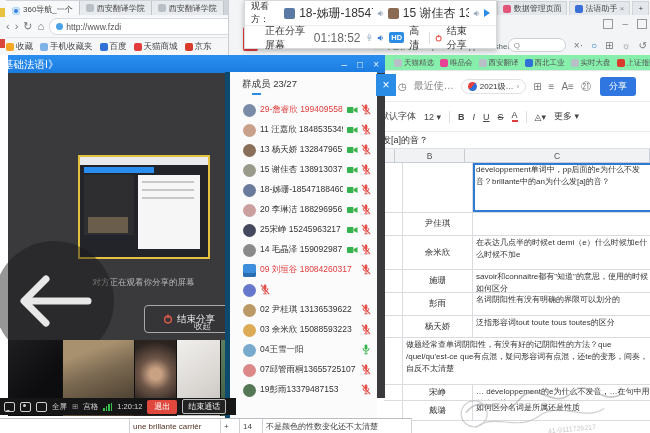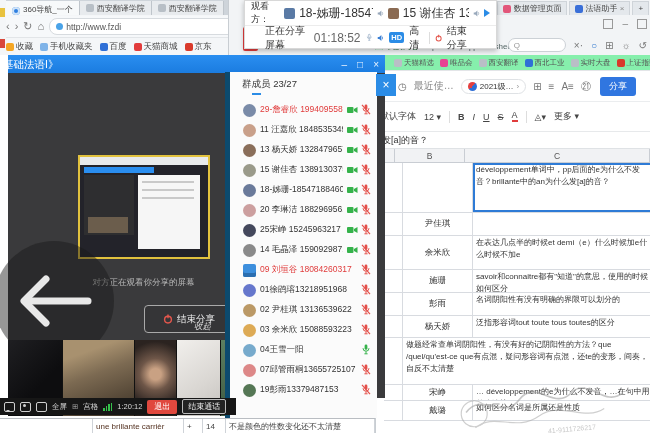--- a/index.html
+++ b/index.html
@@ -88,38 +88,38 @@
   .cB{width:69px;border-right:1px solid #d8dbe0;flex:0 0 auto;display:flex;align-items:center;justify-content:center;
       font-size:8.5px;color:#333;flex-direction:column;}
   .cB .sub{width:100%;flex:1;display:flex;align-items:center;justify-content:center;}
   .cB .sub + .sub{border-top:1px solid #d8dbe0;}
   .cC{flex:1;font-size:8px;color:#333;padding:1px 3px;line-height:1.5;overflow:hidden;}
   .cC.sel{outline:2px solid #2e7bd6;outline-offset:-2px;}
   .redtxt{color:#e03c3c;}
   #wmark{position:absolute;left:78px;top:322px;width:195px;height:62px;opacity:.55;transform:rotate(-5deg);pointer-events:none;}
 
   
-  #strip{left:0;top:418px;width:375px;height:15px;background:#fff;border-top:1px solid #b9bdc2;z-index:3;display:flex;align-items:stretch;}
+  #strip{left:0;top:418px;width:375px;height:15px;background:#fff;border-top:1px solid #b9bdc2;z-index:3;display:flex;align-items:stretch;padding-left:37px;}
   .stcell{border-right:1px solid #cfd3d8;font-size:8px;display:flex;align-items:center;padding:0 3px;white-space:nowrap;overflow:hidden;}
 
   
   #call{left:8px;top:55px;width:377px;height:416px;z-index:4;}
   #call-title{position:absolute;left:0;top:0;width:100%;height:18px;background:linear-gradient(#2a8ef0,#1b7ce0);
               color:#fff;font-size:10.5px;line-height:18px;overflow:hidden;}
   #call-title .t{margin-left:-5px;display:inline-block;white-space:nowrap;}
   #call-ctl{position:absolute;right:6px;top:0;height:18px;display:flex;gap:10px;color:#eaf3ff;font-size:10px;align-items:center;}
   #stage{position:absolute;left:0;top:18px;width:100%;height:325px;background:#3a3a3c;}
   #thumb{position:absolute;left:70px;top:82px;width:128px;height:100px;background:#23232a;border:2px solid #e2c23e;}
   #thumb .mini{position:absolute;background:#f2f2f2;}
   #hint{position:absolute;left:38px;top:204px;width:195px;text-align:center;color:#b9b9b9;font-size:8.5px;}
   #backarrow{position:absolute;left:-14px;top:168px;width:120px;height:120px;border-radius:50%;background:rgba(25,25,25,.45);}
   #backarrow svg{position:absolute;left:22px;top:34px;}
   #endshare{position:absolute;left:136px;top:232px;width:88px;height:26px;border:1px solid #a9a9a9;border-radius:4px;
             color:#f0f0f0;font-size:9.5px;display:flex;align-items:center;justify-content:center;gap:4px;background:rgba(40,40,40,.25);}
-  #collapse{position:absolute;left:186px;top:248px;color:#ddd;font-size:8.5px;display:flex;align-items:center;gap:16px;font-style:italic;}
+  #collapse{position:absolute;left:186px;top:248px;color:#ddd;font-size:8.5px;display:flex;align-items:center;gap:16px;}
   #tiles{position:absolute;left:0;top:267px;width:226px;height:76px;display:flex;gap:1px;background:#111;}
   .tile{position:relative;height:100%;overflow:hidden;}
   .tile .lbl{position:absolute;left:2px;bottom:1px;color:#fff;font-size:7px;text-shadow:0 1px 2px #000;white-space:nowrap;}
   .t0{width:54px;background:linear-gradient(135deg,#1f1f22,#0d0d0f 60%);}
   .t1{width:71px;background:linear-gradient(160deg,#a8916f 20%,#7c6a52 45%,#584a39 75%,#3c3228);}
   .t2{width:41px;background:radial-gradient(circle at 50% 45%,#c9a183 12%,#6e5648 34%,#2b2320 70%),#241d1a;}
   .t3{width:43px;background:linear-gradient(145deg,#f1efec,#d9d6d2 60%,#c4c1bd);}
   .t4{width:11px;background:linear-gradient(#5d7f60,#3f5a42);}
   #call-toolbar{left:0;top:398px;width:236px;height:17px;background:#161616;z-index:7;display:flex;align-items:center;
                 gap:5px;padding:0 4px;box-sizing:border-box;color:#d8d8d8;font-size:7.5px;white-space:nowrap;}
@@ -592,21 +592,20 @@
             <span><svg width="10" height="11" viewBox="0 0 10 11">
                 <rect x="3.6" y="0.6" width="2.8" height="5.2" rx="1.4" fill="#e4504a"></rect>
                 <path d="M2 4.2a3 3 0 0 0 6 0" fill="none" stroke="#e4504a"></path>
                 <path d="M5 7.4v2.2M3.4 9.8h3.2" stroke="#e4504a"></path>
                 <path d="M1 .8l8 9.4" stroke="#e4504a" stroke-width="1.2"></path>
               </svg></span>
           </span>
         </div>
         <div class="mrow">
           <span class="mav" style="background: rgb(102, 119, 204);"></span>
-          <span class="mname">01徐鹍瑢13218951968</span>
           <span class="mics">
             <span><svg width="10" height="11" viewBox="0 0 10 11">
                 <rect x="3.6" y="0.6" width="2.8" height="5.2" rx="1.4" fill="#e4504a"></rect>
                 <path d="M2 4.2a3 3 0 0 0 6 0" fill="none" stroke="#e4504a"></path>
                 <path d="M5 7.4v2.2M3.4 9.8h3.2" stroke="#e4504a"></path>
                 <path d="M1 .8l8 9.4" stroke="#e4504a" stroke-width="1.2"></path>
               </svg></span>
           </span>
         </div>
         <div class="mrow">

